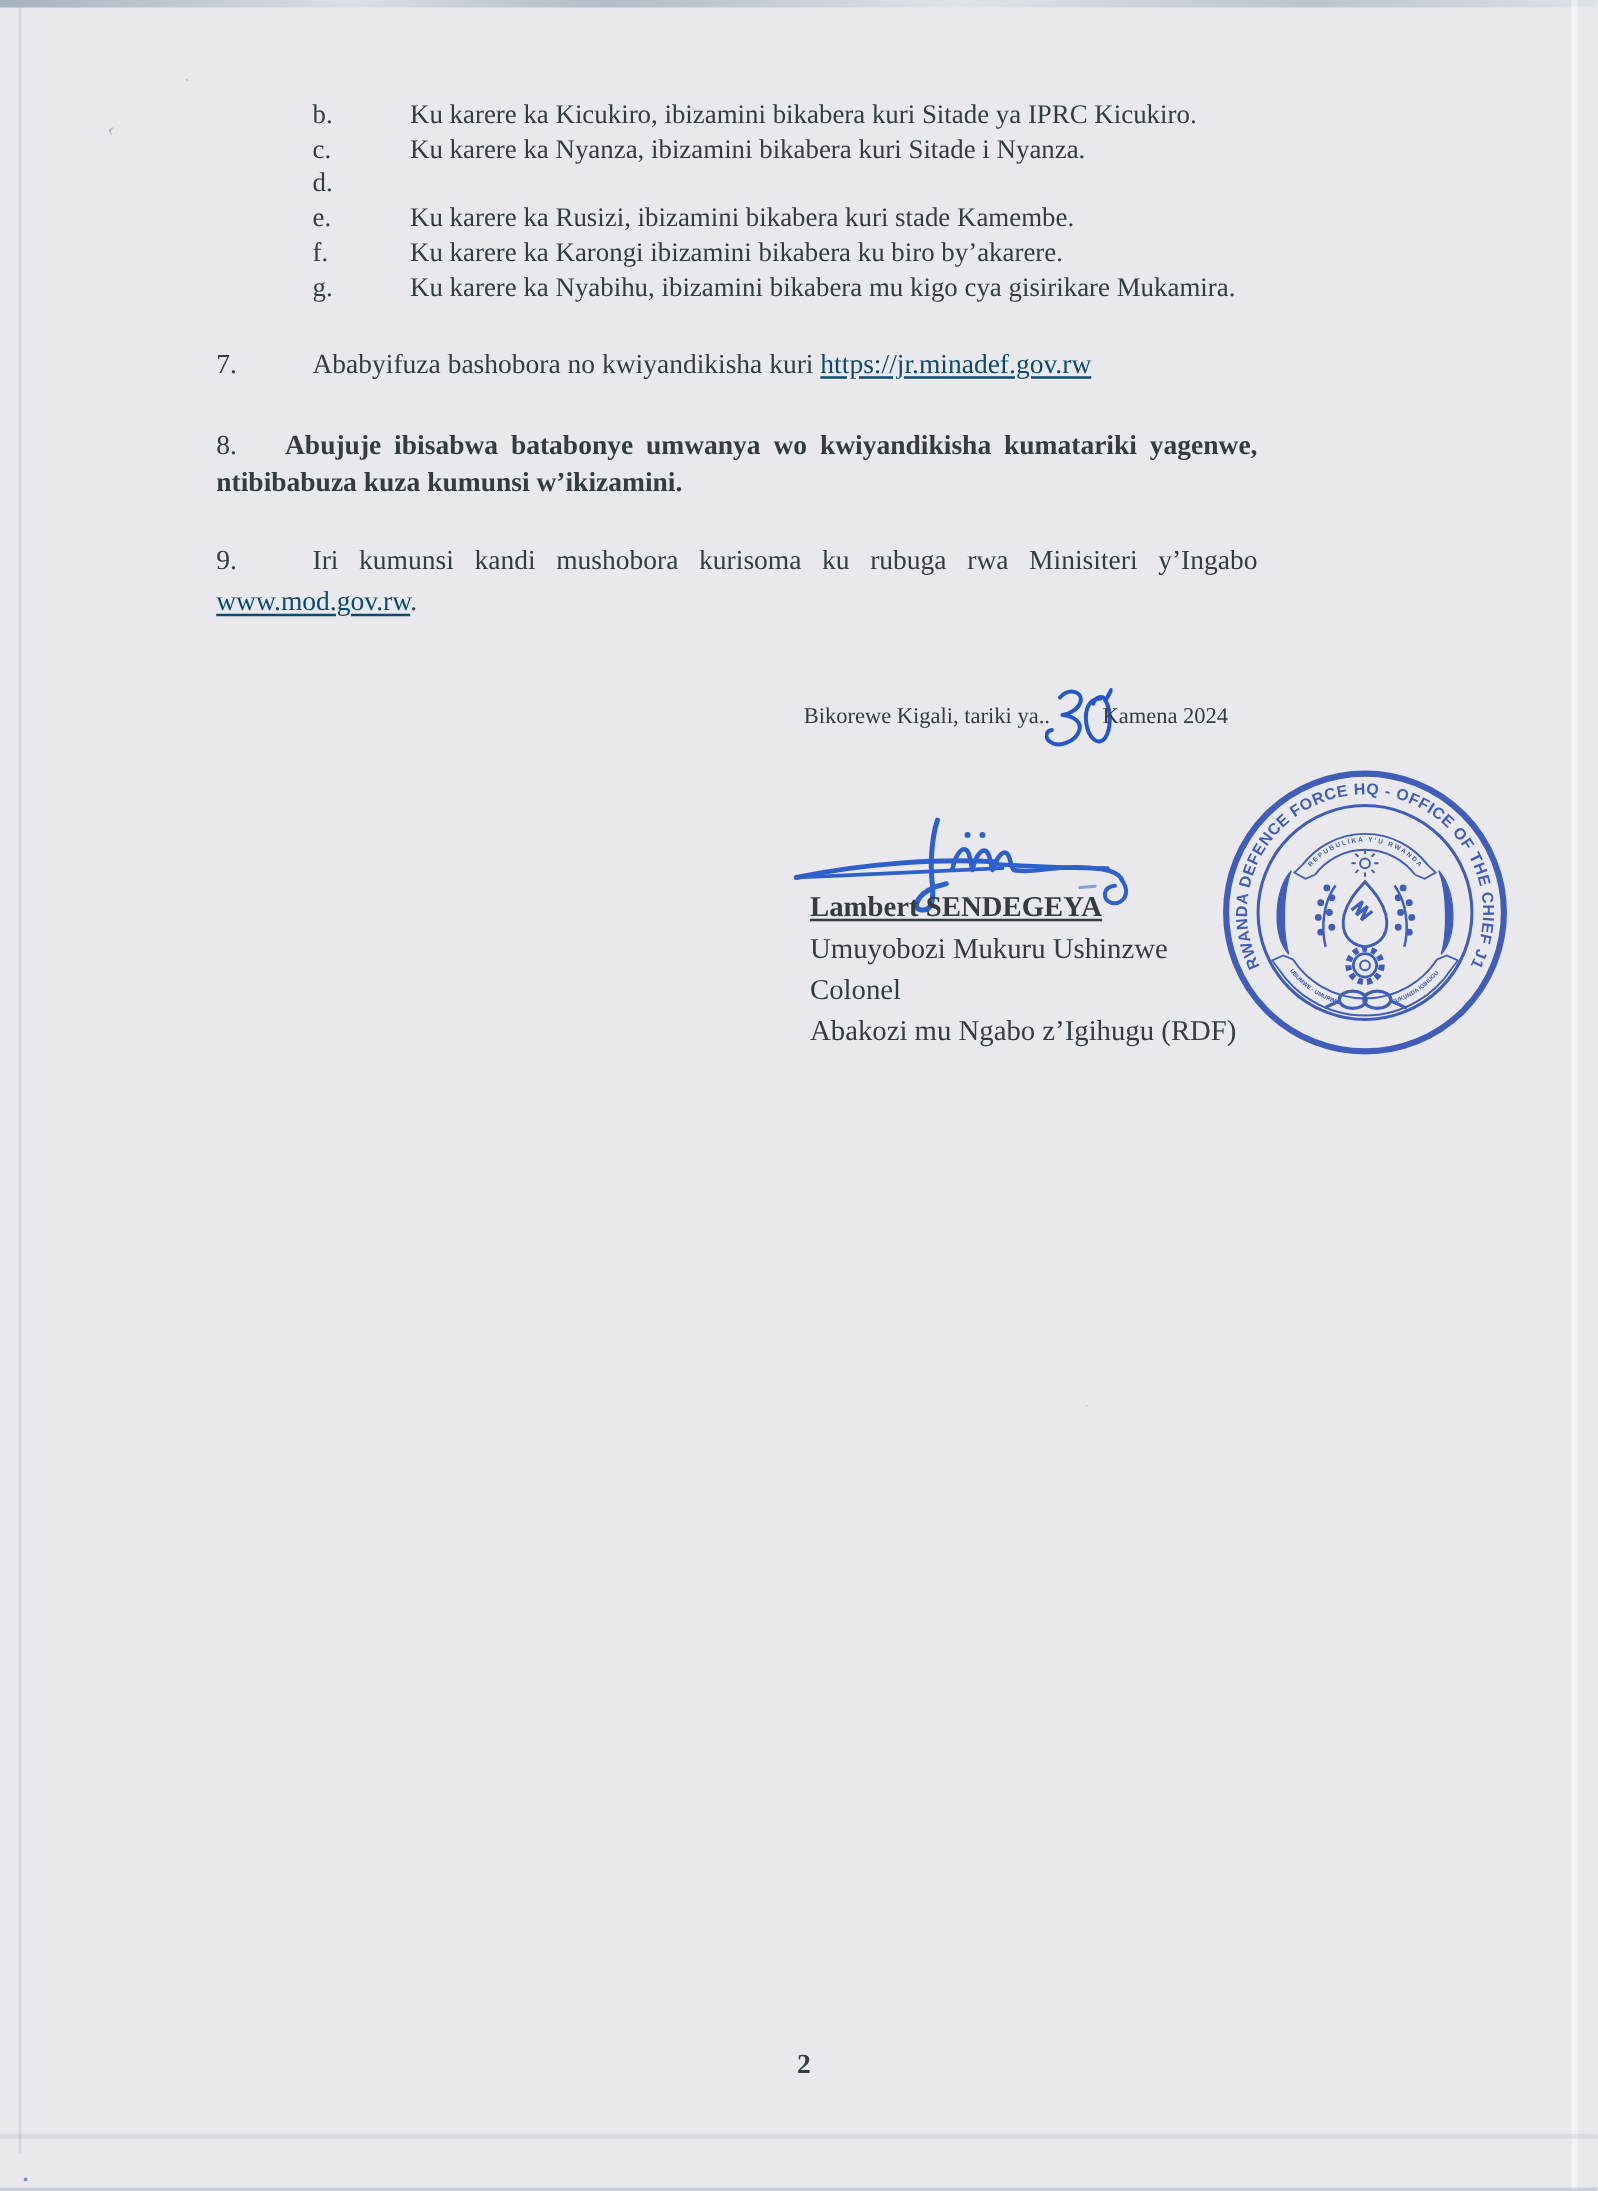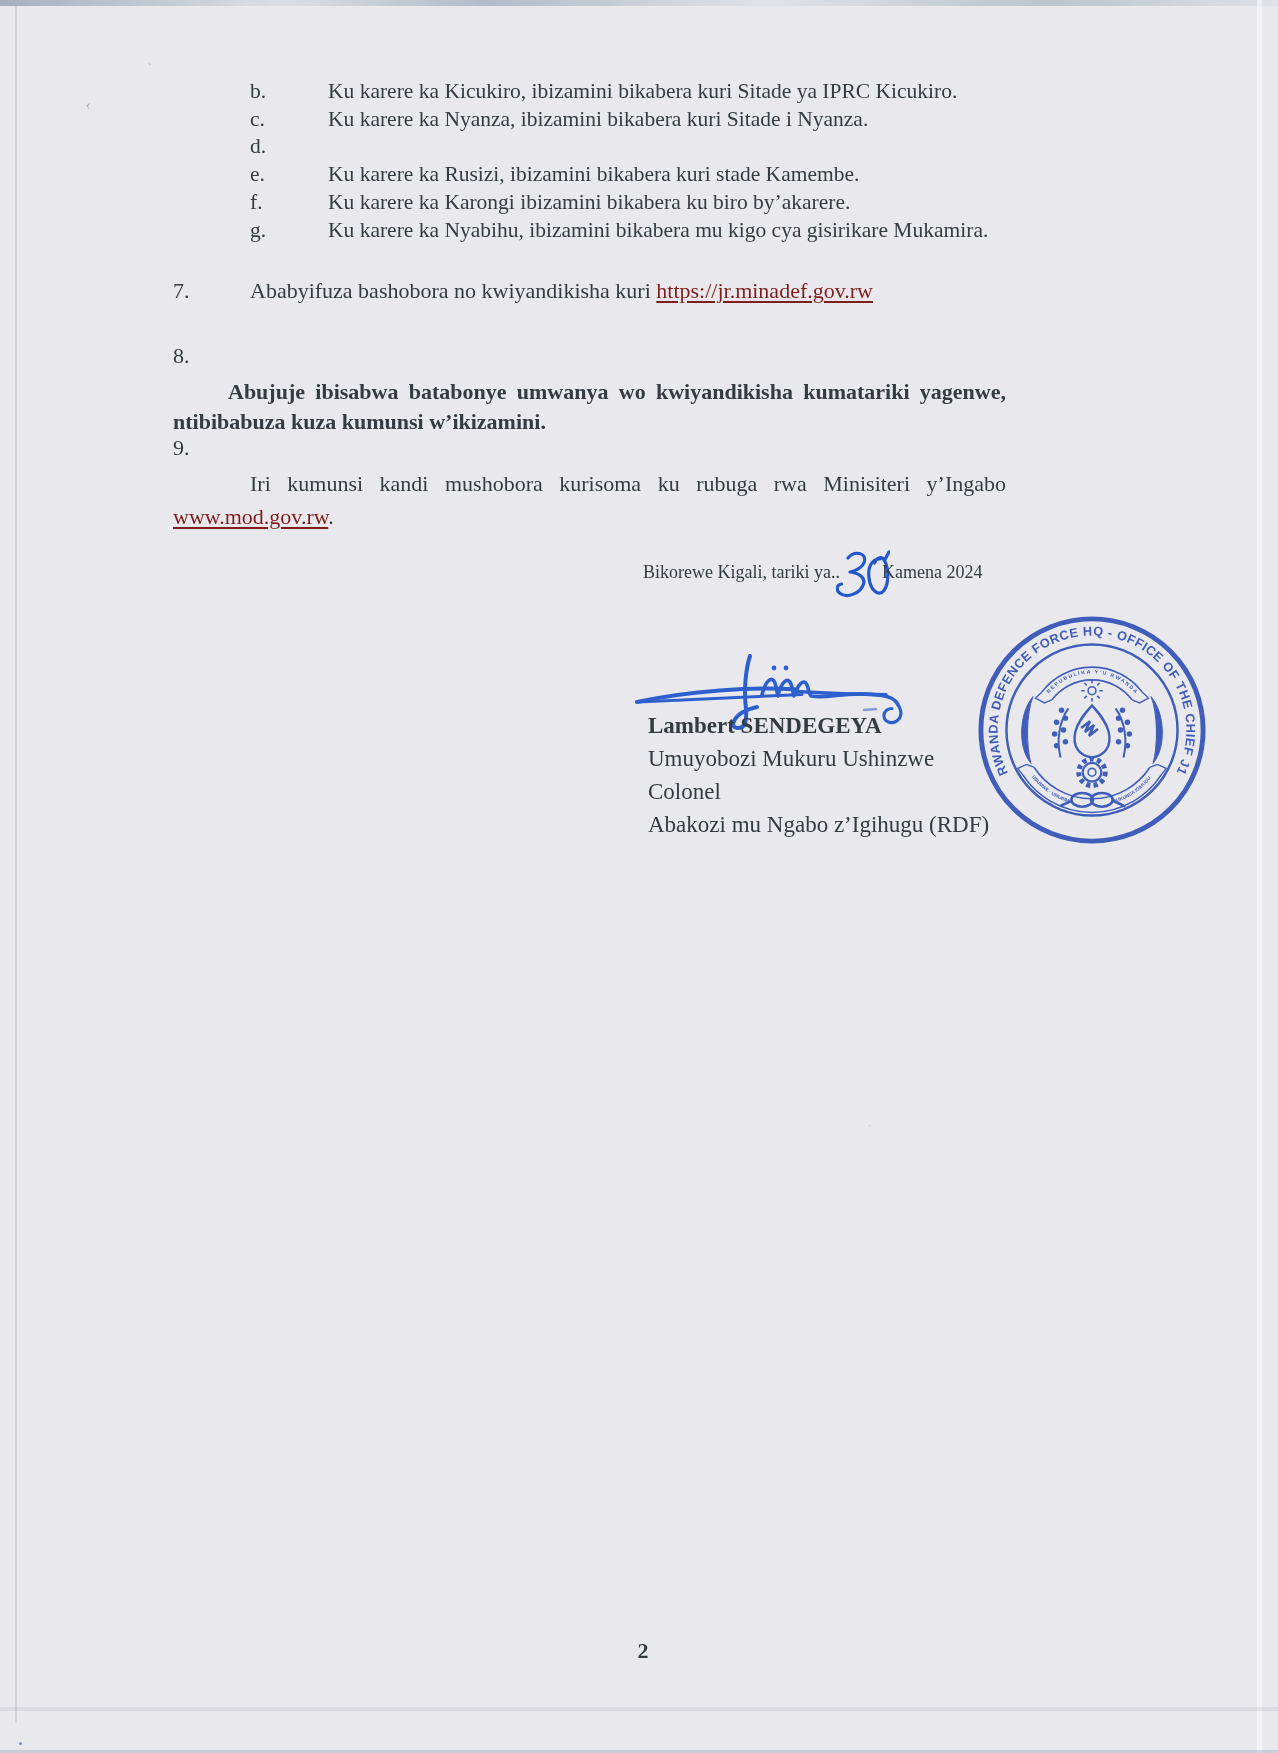--- a/index.html
+++ b/index.html
@@ -22,27 +22,27 @@
   .list{position:absolute;left:250px;top:78px;font-size:21.5px;line-height:27.7px;}
   .list .row{display:flex;}
   .list .mk{flex:0 0 78px;}
   .p7{position:absolute;left:173px;top:278px;font-size:22px;}
   .p7 .mk{display:inline-block;width:77px;}
   .p8{position:absolute;left:173px;top:341px;width:833px;font-size:22px;line-height:30px;font-weight:bold;}
   .p8 .mk{flex:0 0 55px;font-weight:normal;}
   .p9{position:absolute;left:173px;top:431px;width:833px;font-size:22px;line-height:33px;}
   .p9 .mk{flex:0 0 77px;}
   .jline{display:flex;}
-  .jtext{flex:1;text-align:justify;text-align-last:justify;margin-top:36px;}
-  a.doclink{color:#7f1d1d;text-decoration:underline;text-underline-offset:3px;}
+  .jtext{flex:1;text-align:justify;text-align-last:justify;}
+  a.doclink{color:#0c4a6e;text-decoration:underline;text-underline-offset:3px;}
   .dateline{position:absolute;left:643px;top:550px;font-size:18px;white-space:nowrap;}
   .hand30{display:inline-block;vertical-align:-24px;margin:0 -8px 0 -4px;}
   .sig-svg{position:absolute;left:634px;top:653px;}
   .sigblock{position:absolute;left:648px;top:709px;font-size:23px;line-height:33px;}
-  .sigblock .name{font-weight:bold;}
+  .sigblock .name{font-weight:bold;text-decoration:underline;}
   .stamp{position:absolute;left:974px;top:612px;opacity:.9;filter:blur(.3px);}
   .pagenum{position:absolute;left:631px;top:1638px;width:24px;text-align:center;font-size:22px;font-weight:bold;}
 </style>
 </head>
 <body>
 
 <div class="scan-top"></div>
 <div class="scan-left"></div>
 <div class="scan-right"></div>
 <div class="scan-bottom"></div>

